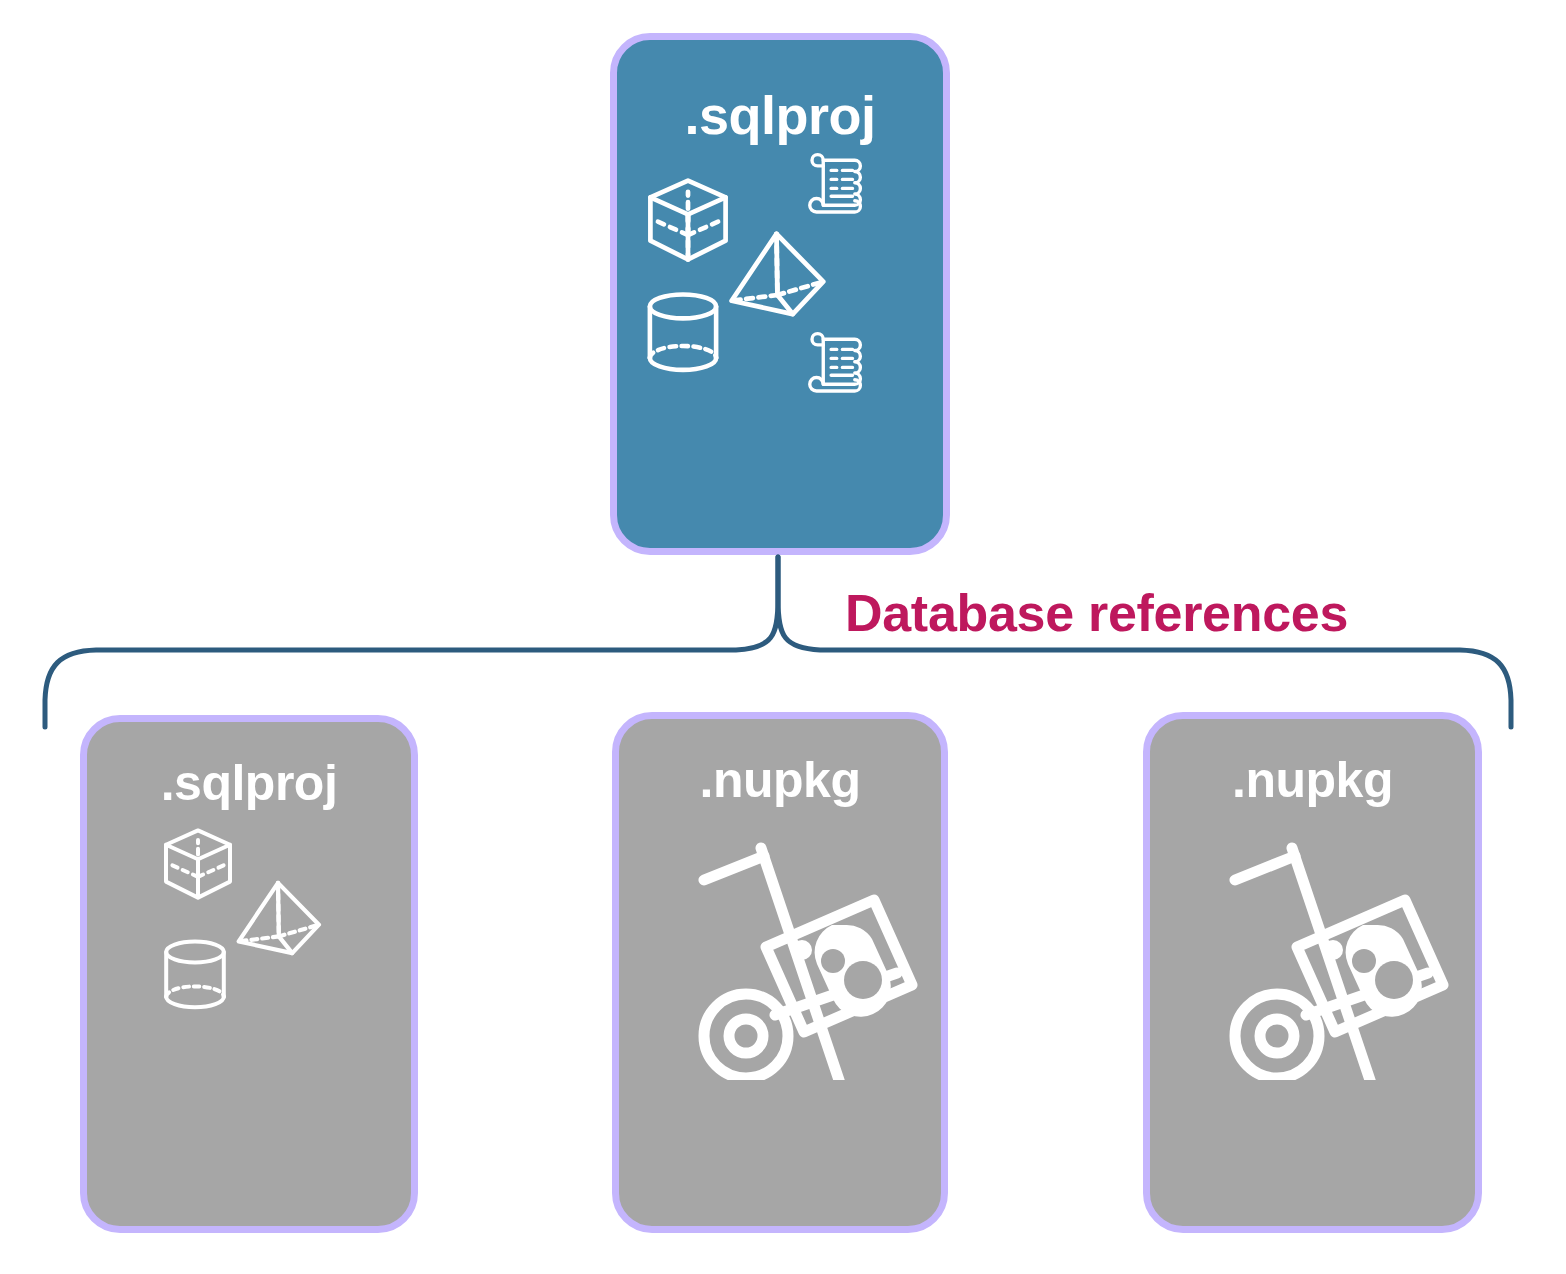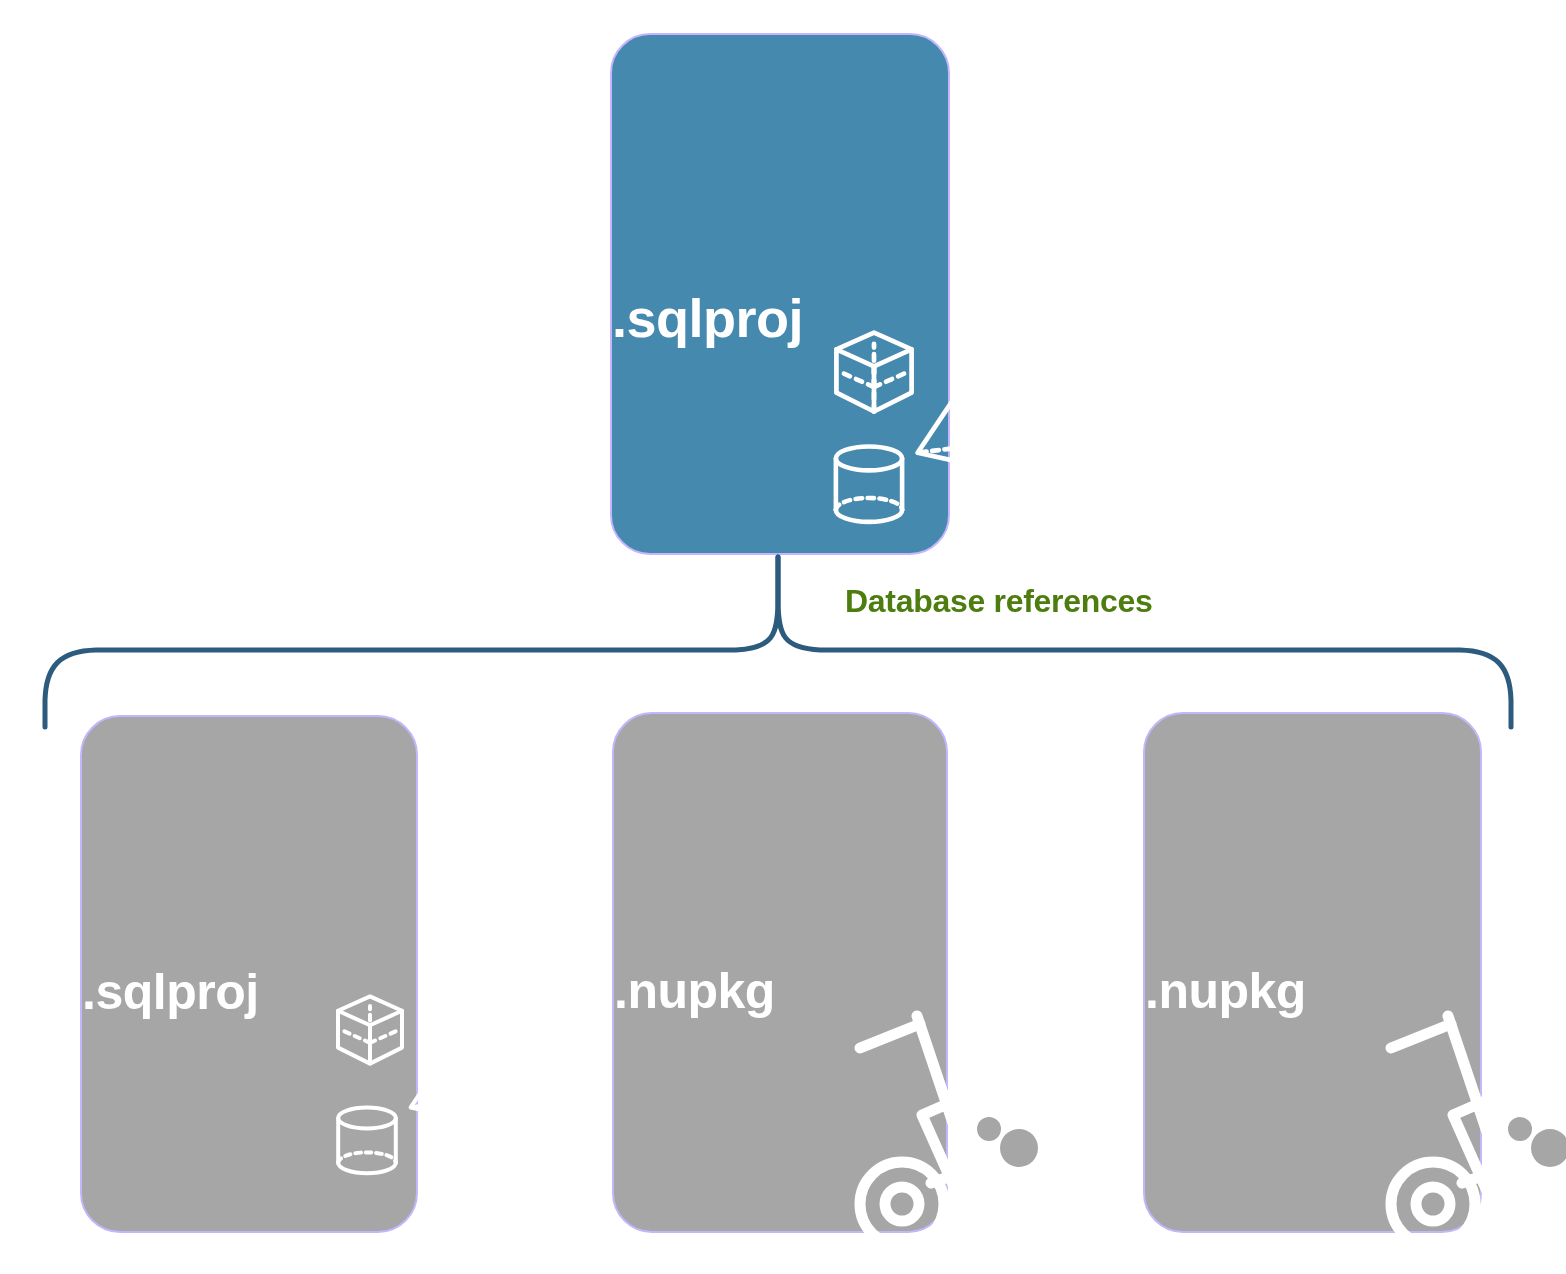--- a/index.html
+++ b/index.html
@@ -14,22 +14,23 @@
     position: relative;
     width: 1566px;
     height: 1274px;
     background: #ffffff;
     overflow: hidden;
   }
   .box {
     position: absolute;
     box-sizing: border-box;
     border-radius: 40px;
-    border: 2px solid #c4b5fd;
+    border: 7px solid #c4b5fd;
     display: flex;
+    flex-direction: column;
     align-items: center;
   }
   .box-primary {
     background: #4589AE;
   }
   .box-secondary {
     background: #A6A6A6;
   }
   .box-title {
     color: #ffffff;
@@ -59,23 +60,23 @@
     left: 0;
     top: 0;
     width: 1566px;
     height: 1274px;
     pointer-events: none;
   }
   .brace-label {
     position: absolute;
     left: 845px;
     top: 583px;
-    font-size: 32px;
+    font-size: 52px;
     font-weight: bold;
-    color: #4d7c0f;
+    color: #be185d;
     letter-spacing: -0.3px;
     white-space: nowrap;
     user-select: none;
     text-align: right;
   }
 </style>
 </head>
 <body>
 
 <div id="stage">

